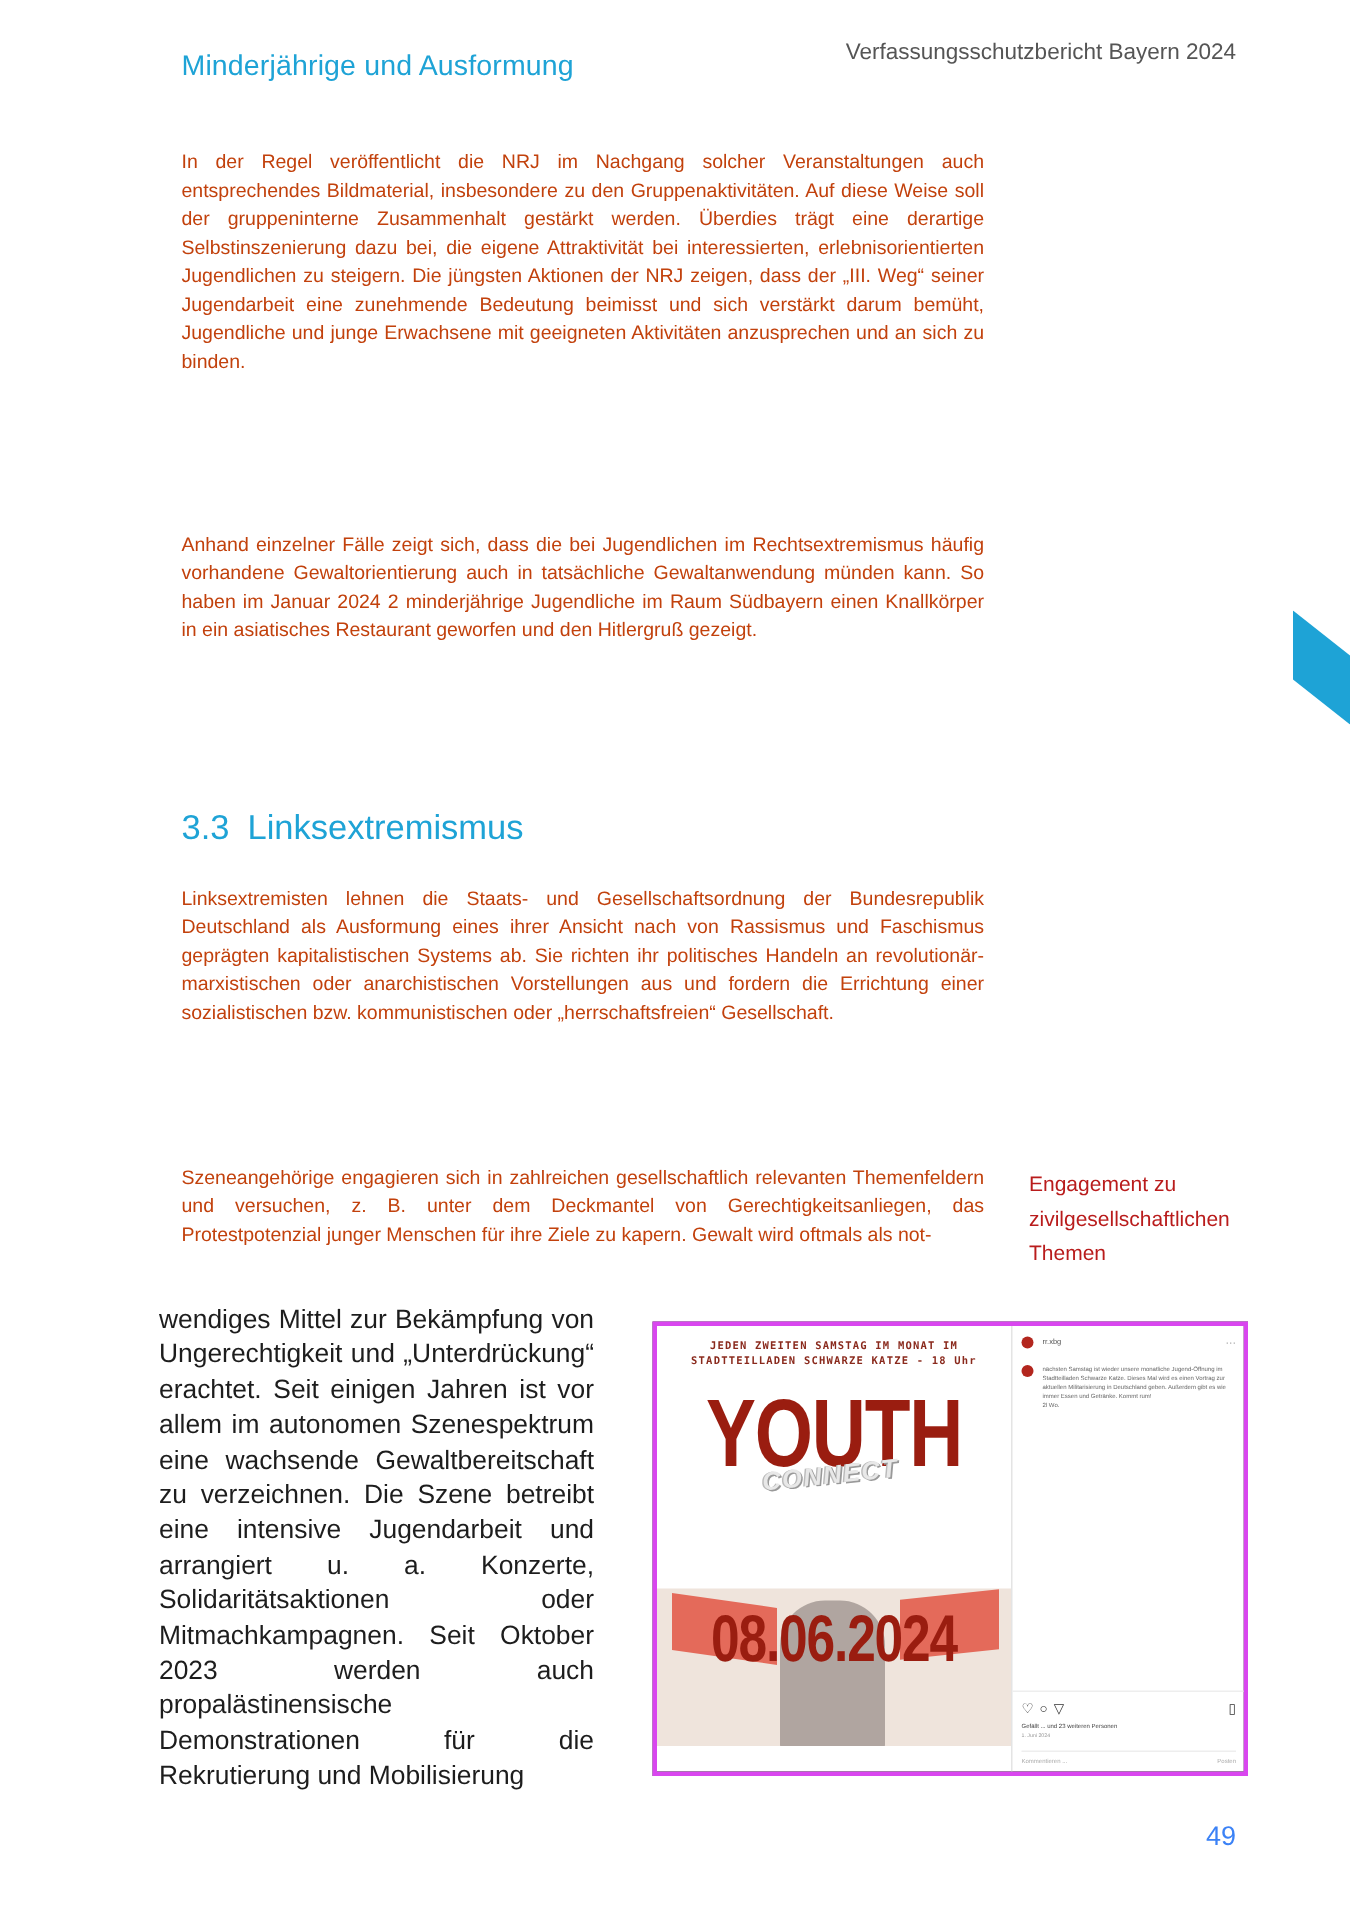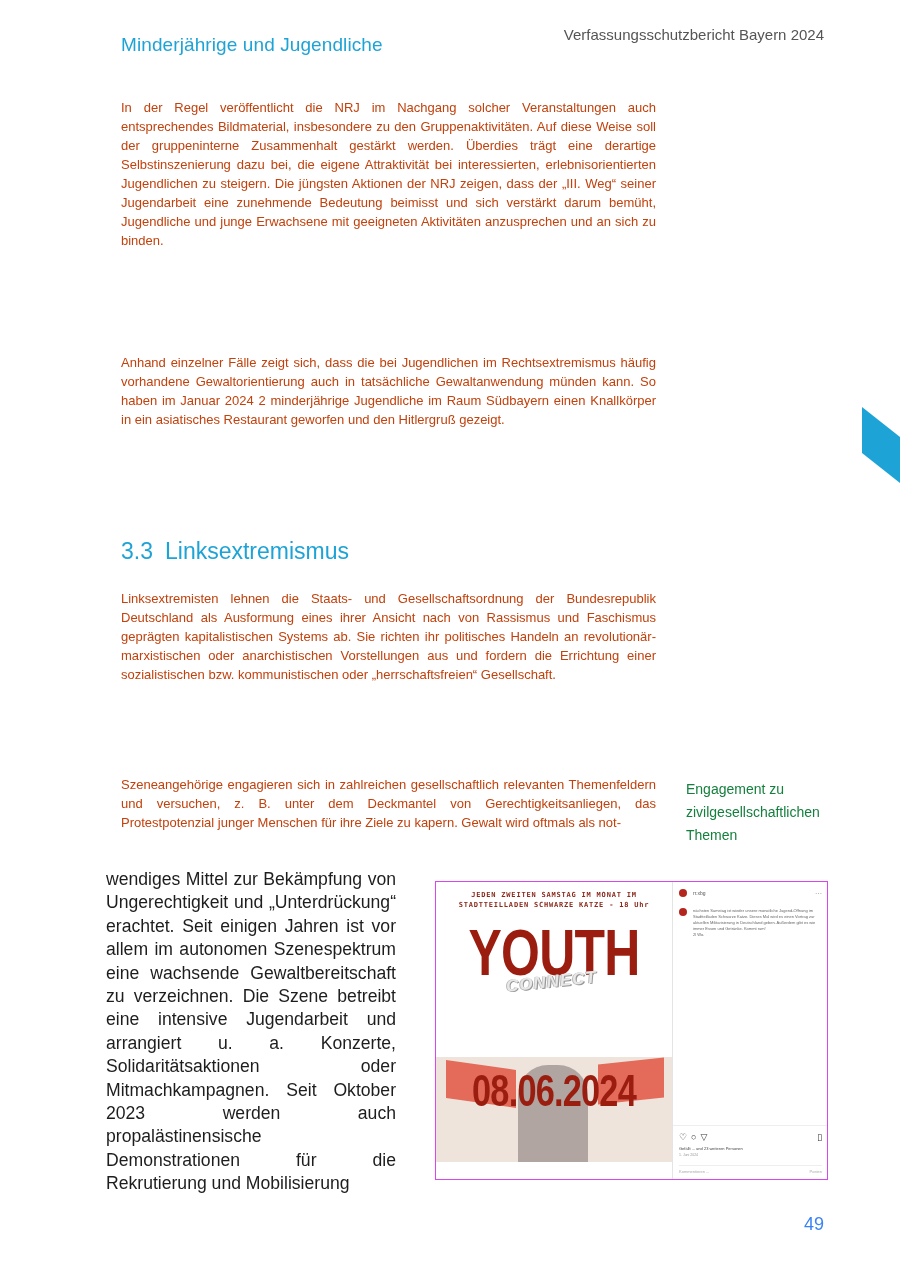--- a/index.html
+++ b/index.html
@@ -11,25 +11,25 @@
                text-align:justify; color:#c2410c; }
   .body-text p { margin:0; }
   #p1 { top:98px; }
   #p2 { top:353px; }
   #p3 { top:589px; }
   #p4 { top:775px; }
   .narrow { position:absolute; left:106px; top:868px; width:290px; font-size:17.6px; line-height:23.4px;
             text-align:justify; color:#1d1d1d; }
   .section-title { position:absolute; left:121px; top:538px; font-size:23px; color:#1ea3d6; }
   .section-title .num { margin-right:12px; }
-  .side-note { position:absolute; left:686px; top:778px; font-size:14px; line-height:23px; color:#15803d; width:160px; }
+  .side-note { position:absolute; left:686px; top:778px; font-size:14px; line-height:23px; color:#b91c1c; width:160px; }
   .tab-marker { position:absolute; left:862px; top:407px; width:38px; height:76px; }
   .page-num { position:absolute; right:76px; top:1214px; font-size:18px; color:#3b82f6; }
 
-  .figure { position:absolute; left:435px; top:881px; width:391px; height:297px; border:1px solid #d946ef; background:#404040; overflow:hidden; }
+  .figure { position:absolute; left:435px; top:881px; width:391px; height:297px; border:3px solid #d946ef; background:#404040; overflow:hidden; }
   .poster { position:absolute; left:0; top:0; width:236px; height:297px; background:#fff; overflow:hidden; }
   .poster-top { position:absolute; top:8px; left:0; width:236px; text-align:center; font-size:7px; font-weight:bold; color:#8a2a1d; letter-spacing:0.8px; line-height:10px; font-family:"DejaVu Sans Mono", monospace; }
   .poster-youth { position:absolute; top:36px; left:0; width:236px; text-align:center; font-size:64px; font-weight:bold; color:#9a1d10; letter-spacing:-1px; transform:scaleX(0.78); font-family:"Liberation Sans Narrow","Liberation Sans", sans-serif; line-height:70px; }
   .poster-connect { position:absolute; top:90px; left:70px; font-size:17px; font-weight:bold; font-style:italic; color:#e8e8e8; text-shadow:1px 1px 0 #999, -1px 0 0 #bbb; transform:rotate(-6deg); letter-spacing:1px; }
   .poster-desc { position:absolute; top:117px; left:0; width:236px; text-align:center; font-size:6.8px; color:#8a2a1d; line-height:10px; letter-spacing:0.6px; font-family:"DejaVu Sans Mono", monospace; }
   .poster-art { position:absolute; top:175px; left:0; width:236px; height:105px; background:#efe4dc; overflow:hidden; }
   .flag-l { position:absolute; left:10px; top:8px; width:70px; height:38px; background:#e46a5a; transform:skewY(8deg); }
   .flag-r { position:absolute; right:8px; top:4px; width:66px; height:40px; background:#e46a5a; transform:skewY(-6deg); }
   .figure-body { position:absolute; left:82px; top:8px; width:70px; height:100px; background:#a59a95; border-radius:30px 30px 4px 4px; opacity:0.85; }
   .poster-date { position:absolute; top:8px; left:0; width:236px; text-align:center; font-size:44px; font-weight:bold; color:#9a1d10; transform:scaleX(0.78); letter-spacing:-1px; line-height:52px; }
@@ -44,21 +44,21 @@
   .pp-actions { position:absolute; top:250px; left:6px; right:6px; display:flex; font-size:9px; color:#333; gap:4px; }
   .pp-actions .save { margin-left:auto; }
   .pp-likes { position:absolute; top:264px; left:6px; font-size:4px; color:#444; }
   .pp-date { position:absolute; top:271px; left:6px; font-size:3.5px; color:#999; }
   .pp-comment { position:absolute; top:283px; left:6px; right:6px; border-top:1px solid #eee; padding-top:3px; font-size:4px; color:#aaa; display:flex; }
   .pp-comment .post { margin-left:auto; }
 </style>
 </head>
 <body>
 
-<div class="hdr-left">Minderjährige und Jugendliche</div>
+<div class="hdr-left">Minderjährige und Ausformung</div>
 <div class="hdr-right">Verfassungsschutzbericht Bayern 2024</div>
 
 <div class="body-text" id="p1">
     <p>In der Regel veröffentlicht die NRJ im Nachgang solcher Veranstaltungen auch entsprechendes Bildmaterial, insbesondere zu den Gruppenaktivitäten. Auf diese Weise soll der gruppeninterne Zusammenhalt gestärkt werden. Überdies trägt eine derartige Selbstinszenierung dazu bei, die eigene Attraktivität bei interessierten, erlebnisorientierten Jugendlichen zu steigern. Die jüngsten Aktionen der NRJ zeigen, dass der „III. Weg“ seiner Jugendarbeit eine zunehmende Bedeutung beimisst und sich verstärkt darum bemüht, Jugendliche und junge Erwachsene mit geeigneten Aktivitäten anzusprechen und an sich zu binden.</p>
   </div>
 <div class="body-text" id="p2">
     <p>Anhand einzelner Fälle zeigt sich, dass die bei Jugendlichen im Rechtsextremismus häufig vorhandene Gewaltorientierung auch in tatsächliche Gewaltanwendung münden kann. So haben im Januar 2024 2 minderjährige Jugendliche im Raum Südbayern einen Knallkörper in ein asiatisches Restaurant geworfen und den Hitlergruß gezeigt.</p>
   </div>
 
 <div class="section-title">

